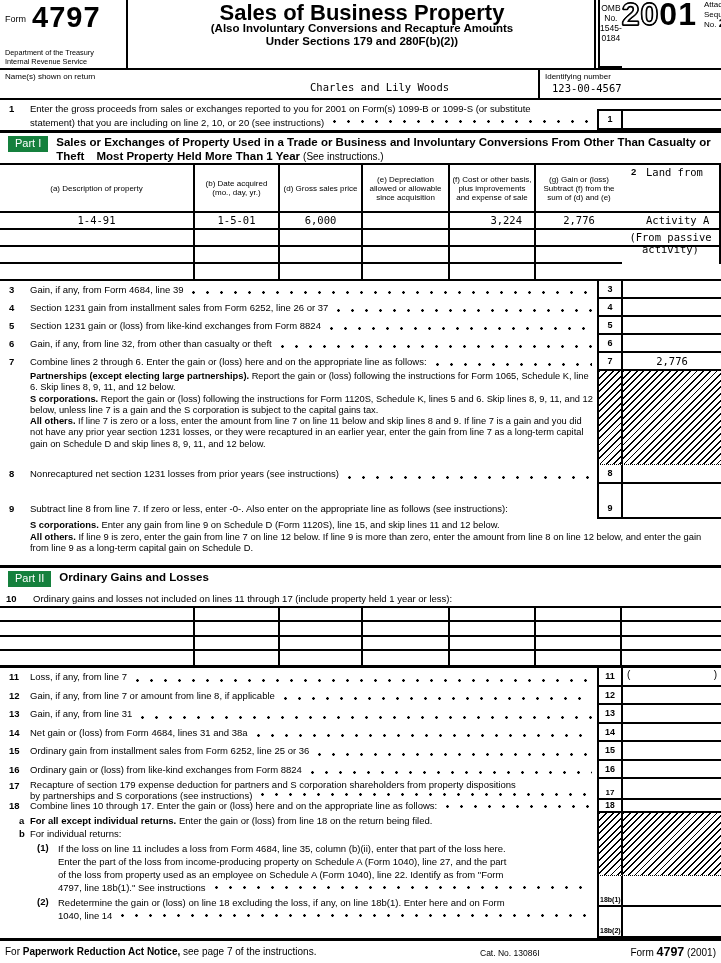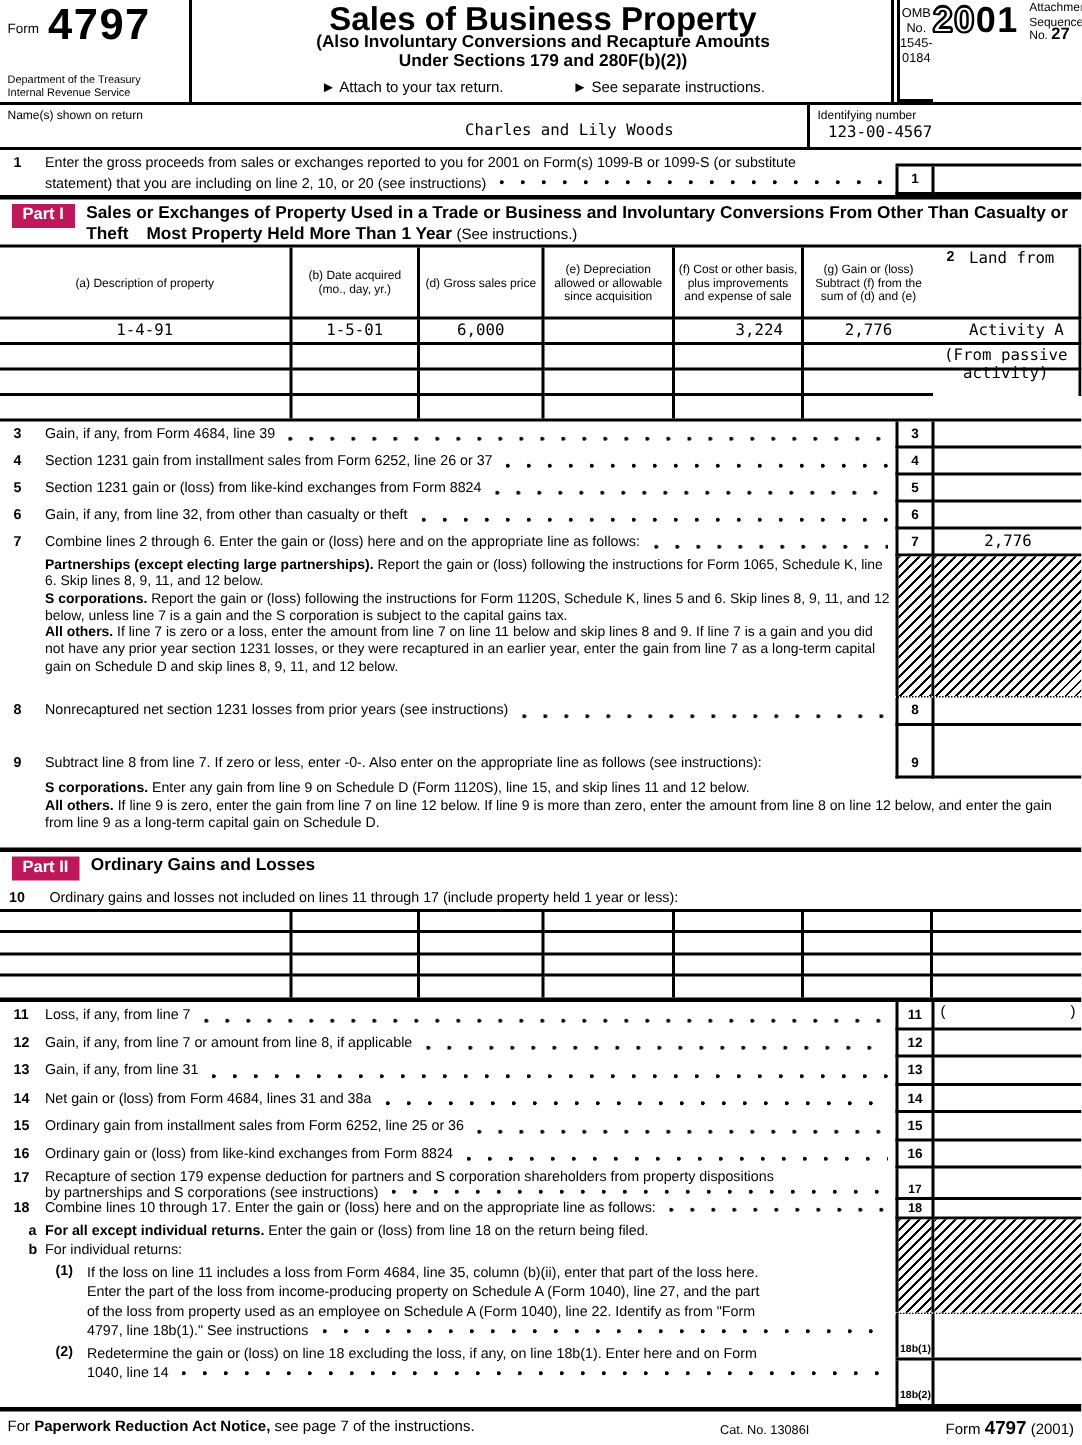--- a/index.html
+++ b/index.html
@@ -19,21 +19,21 @@
   .form-line { display:flex; align-items:flex-start; }
   .form-word { font-size:9px; margin-top:10px; }
   .form-num { font-size:29px; font-weight:bold; line-height:26px; margin-left:6px; letter-spacing:1px; }
   .dept { font-size:7.3px; line-height:8.5px; margin-top:auto; }
   .hdr-mid { flex:1; text-align:center; padding-top:3px; }
   .title { font-size:22px; font-weight:bold; line-height:19px; }
   .sub  { font-size:11.5px; font-weight:bold; line-height:13px; }
   .notes { font-size:10px; margin-top:5px; display:flex; justify-content:center; gap:46px; }
   .hdr-right { width:123px; text-align:center; display:flex; flex-direction:row; }
   .omb { font-size:8.5px; padding:3px 0 2px; border-bottom:2px solid #000; }
-  .year { font-size:24px; font-weight:bold; line-height:28px; letter-spacing:1px; }
+  .year { font-size:32px; font-weight:bold; line-height:28px; letter-spacing:1px; }
   .yo { color:#fff; -webkit-text-stroke:1.3px #000; text-shadow:-1px 0 #000,1px 0 #000,0 -1px #000,0 1px #000; }
   .att { font-size:8px; text-align:left; padding-left:7px; line-height:9.5px; }
   .att b { font-size:11px; }
 
   
   #name { top:70px; height:30px; border-bottom:2px solid #000; }
   .nlabel { position:absolute; left:5px; top:2px; font-size:8px; }
   .nvalue { position:absolute; left:310px; top:11px; }
   .ndiv { position:absolute; left:538px; top:0; bottom:0; width:2px; background:#000; }
   .ilabel { position:absolute; left:545px; top:2px; font-size:8px; }
@@ -60,21 +60,21 @@
   #s1 { top:100px; height:33px; border-bottom:3px solid #000; display:flex; }
   #s1 .lines { flex:1; }
   .flexline { display:flex; }
   #s1 .rail1 { flex:0 0 124px; display:flex; flex-direction:column; }
   #s1 .boxrow { margin-top:9px; height:21px; border-top:2px solid #000; flex:1; }
 
   
   .band { display:flex; align-items:flex-start; padding:3px 2px 0 8px; }
   #p1band { top:133px; height:30px; }
   #p2band { top:565px; height:27px; border-top:3px solid #000; }
-  .plabel { background:#be185d; color:#fff; font-weight:bold; font-size:11px; padding:1px 7px 2px; white-space:nowrap; }
+  .plabel { background:#15803d; color:#fff; font-weight:normal; font-size:11px; padding:1px 7px 2px; white-space:nowrap; }
   .ptitle { margin-left:8px; font-weight:bold; font-size:11.5px; line-height:13.5px; }
   .gap { display:inline-block; width:12px; }
   .see { font-weight:normal; font-size:10px; margin-left:3px; }
 
   
   .grid { display:grid; grid-template-columns:195px 85px 83px 87px 86px 86px 99px; }
   #table1 { top:163px; height:118px; border-top:2px solid #000; border-bottom:2px solid #000;
             grid-template-rows:48px 17px 17px 17px auto; }
   #table2 { top:606px; height:62px; border-top:2px solid #000; border-bottom:3px solid #000;
             grid-template-rows:repeat(4,1fr); }
@@ -160,24 +160,20 @@
     </div>
     <div class="dept">
       <div>Department of the Treasury</div>
       <div>Internal Revenue Service</div>
     </div>
   </div>
   <div class="hdr-mid">
     <div class="title">Sales of Business Property</div>
     <div class="sub">(Also Involuntary Conversions and Recapture Amounts</div>
     <div class="sub">Under Sections 179 and 280F(b)(2))</div>
-    <div class="notes">
-      <span>► Attach to your tax return.</span>
-      <span>► See separate instructions.</span>
-    </div>
   </div>
   <div class="ndiv" style="left:-2px; position:relative; width:2px; background:#000;"></div>
   <div class="hdr-right" style="border-left:2px solid #000;">
     <div class="omb">OMB No. 1545-0184</div>
     <div class="year"><span class="yo">20</span><span>01</span></div>
     <div class="att">
       <div>Attachment</div>
       <div><span>Sequence No.</span> <b>27</b></div>
     </div>
   </div>

